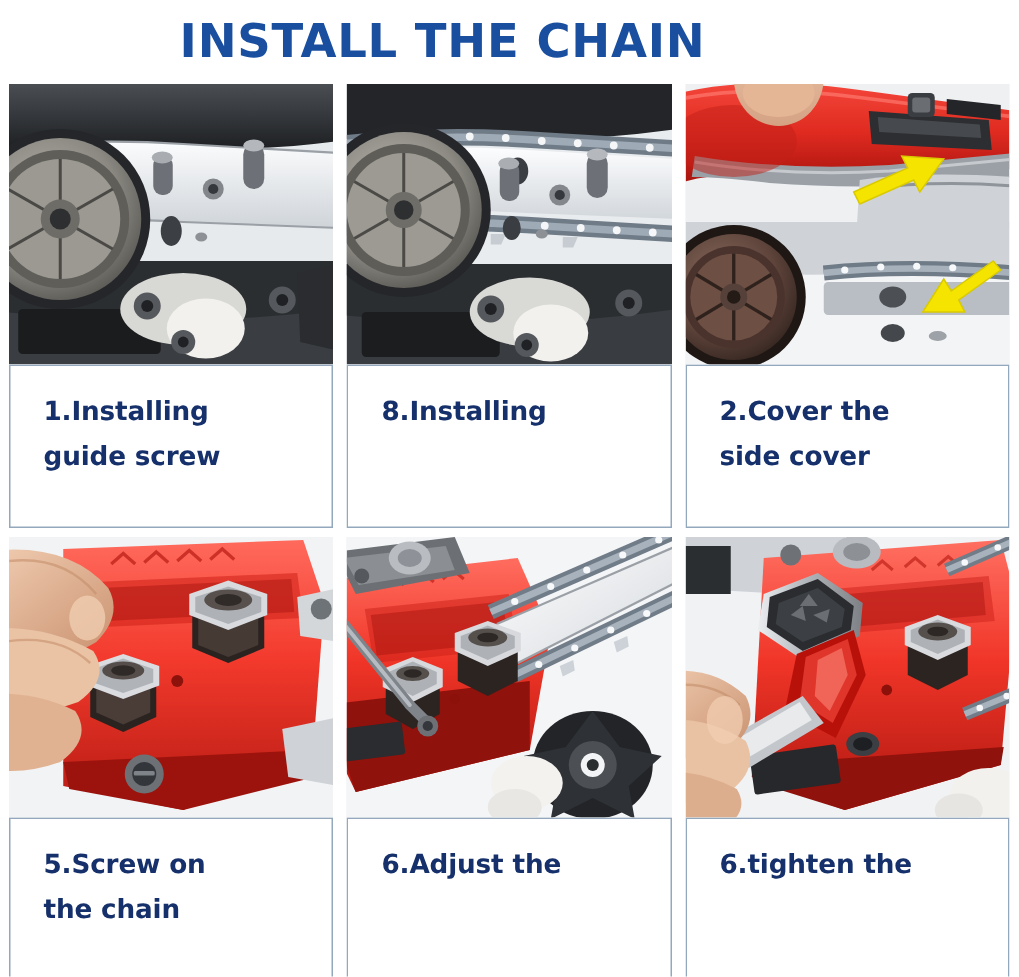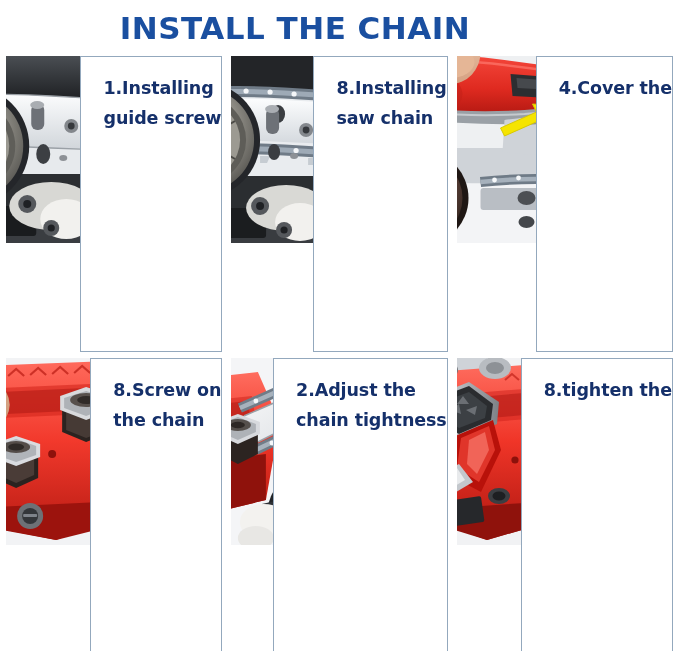--- a/index.html
+++ b/index.html
@@ -42,21 +42,21 @@
     padding: 0 6px;
     display: grid;
     grid-template-columns: repeat(3, 1fr);
     grid-template-rows: 296px 295px;
     column-gap: 9px;
     row-gap: 6px;
   }
 
   .panel {
     display: flex;
-    flex-direction: row;
+    flex-direction: column;
     width: 100%;
     height: 100%;
     overflow: hidden;
   }
 
   .photo {
     position: relative;
     width: 100%;
     height: 187px;
     overflow: hidden;
@@ -249,21 +249,20 @@
           </g>
           <g fill="#1f2124">
             <circle cx="100" cy="150" r="4"></circle>
               <circle cx="192" cy="146" r="4"></circle>
               <circle cx="124" cy="174" r="3.6"></circle>
           </g>
         </svg>
       </div>
       <div class="caption-box">
         <div class="caption-line">8.Installing</div>
-        <div class="caption-line">saw chain</div>
       </div>
     </div>
 
     <div class="panel">
       <div class="photo">
         <svg viewBox="0 0 224 187" preserveAspectRatio="xMidYMid slice">
           <defs>
             <linearGradient id="p3red" x1="0" y1="0" x2="0" y2="1">
               <stop offset="0" stop-color="#f4463a"></stop>
                 <stop offset="0.5" stop-color="#df2a20"></stop>
@@ -330,21 +329,22 @@
           </g>
           <g fill="#f5e400" stroke="#d8c900" stroke-width="1">
             <path d="M116 72 L152 56 L148 48 L176 50 L160 72 L156 64 L120 80 Z"></path>
           </g>
           <g fill="#f5e400" stroke="#d8c900" stroke-width="1">
             <path d="M214 124 L186 144 L190 152 L162 152 L176 130 L181 138 L209 118 Z"></path>
           </g>
         </svg>
       </div>
       <div class="caption-box">
-        <div class="caption-line">4.Cover the</div>
+        <div class="caption-line">2.Cover the</div>
+        <div class="caption-line">side cover</div>
       </div>
     </div>
 
     <div class="panel">
       <div class="photo">
         <svg viewBox="0 0 224 187" preserveAspectRatio="xMidYMid slice">
           <defs>
             <linearGradient id="p4red" x1="0" y1="0" x2="0" y2="1">
               <stop offset="0" stop-color="#ff6a5c"></stop>
                 <stop offset="0.45" stop-color="#f2392c"></stop>
@@ -398,21 +398,21 @@
           </g>
           <path d="M196 40 L224 34 V70 L198 66 Z" fill="#d4d7da"></path>
           <g fill="#6e7378">
             <circle cx="212" cy="48" r="7"></circle>
               <circle cx="214" cy="140" r="7"></circle>
           </g>
           <path d="M186 128 L224 120 V166 L190 160 Z" fill="#cfd2d6"></path>
         </svg>
       </div>
       <div class="caption-box">
-        <div class="caption-line">8.Screw on</div>
+        <div class="caption-line">5.Screw on</div>
         <div class="caption-line">the chain</div>
       </div>
     </div>
 
     <div class="panel">
       <div class="photo">
         <svg viewBox="0 0 224 187" preserveAspectRatio="xMidYMid slice">
           <defs>
             <linearGradient id="p5red" x1="0" y1="0" x2="0" y2="1">
               <stop offset="0" stop-color="#ff6d5f"></stop>
@@ -501,22 +501,21 @@
             <path d="M168 116 L186 140 L214 146 L192 166 L196 188 L168 174 L140 188 L144 166 L122 146 L150 140 Z" fill="#2e3135"></path>
             <circle cx="168" cy="152" r="16" fill="#4c4f54"></circle>
             <circle cx="168" cy="152" r="8" fill="#f3f4f6"></circle>
             <circle cx="168" cy="152" r="4" fill="#2b2e31"></circle>
           </g>
           <ellipse cx="124" cy="164" rx="24" ry="18" fill="#f3f2ef"></ellipse>
           <ellipse cx="116" cy="180" rx="18" ry="12" fill="#e8e7e4"></ellipse>
         </svg>
       </div>
       <div class="caption-box">
-        <div class="caption-line">2.Adjust the</div>
-        <div class="caption-line">chain tightness</div>
+        <div class="caption-line">6.Adjust the</div>
       </div>
     </div>
 
     <div class="panel">
       <div class="photo">
         <svg viewBox="0 0 224 187" preserveAspectRatio="xMidYMid slice">
           <defs>
             <linearGradient id="p6red" x1="0" y1="0" x2="0" y2="1">
               <stop offset="0" stop-color="#ff6f61"></stop>
                 <stop offset="0.45" stop-color="#f03528"></stop>
@@ -590,18 +589,18 @@
             <path d="M-24 124 Q14 116 44 136 Q54 156 30 172 Q0 184 -28 170 Z" fill="#e9c2a4"></path>
             <path d="M-26 158 Q8 152 38 168 Q48 184 26 196 Q-4 206 -30 192 Z" fill="#ddae8e"></path>
             <path d="M-12 100 Q20 94 40 112" fill="none" stroke="#c38d6a" stroke-width="1.5" opacity="0.6"></path>
             <ellipse cx="30" cy="122" rx="12" ry="16" fill="#f1ceb2" opacity="0.75"></ellipse>
           </g>
           <ellipse cx="206" cy="172" rx="26" ry="18" fill="#f2f1ee"></ellipse>
           <ellipse cx="186" cy="182" rx="16" ry="11" fill="#e6e5e2"></ellipse>
         </svg>
       </div>
       <div class="caption-box">
-        <div class="caption-line">8.tighten the</div>
+        <div class="caption-line">6.tighten the</div>
       </div>
     </div>
 
   </div>
 </div>
 
 </body></html>

